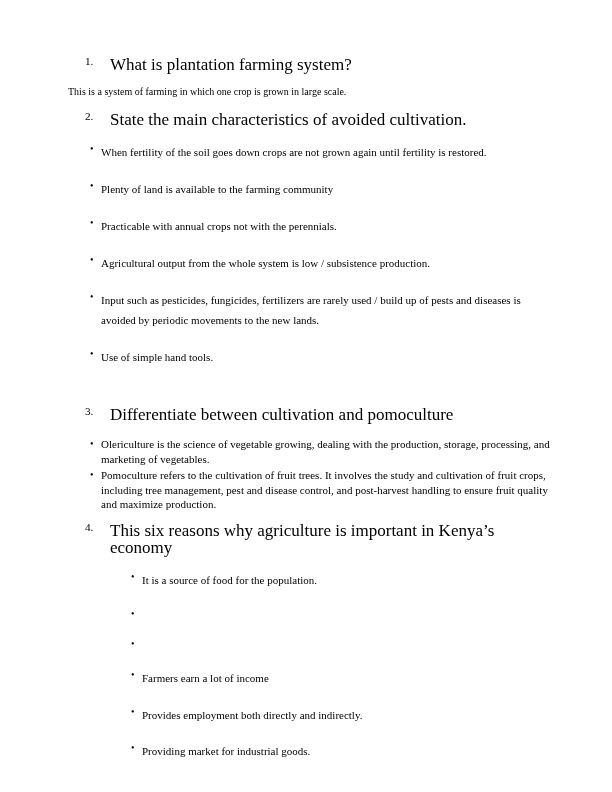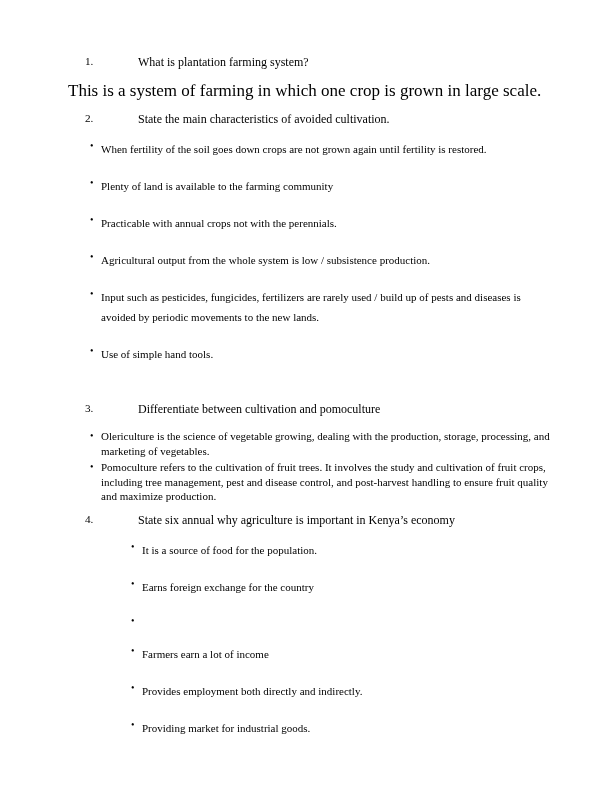--- a/index.html
+++ b/index.html
@@ -33,28 +33,27 @@
   }
   .q-num {
     width: 42px;
     flex: 0 0 42px;
     padding-left: 17px;
     box-sizing: border-box;
     font-size: 11.2px;
   }
   .q-text {
     flex: 1 1 auto;
-    font-size: 12px;
-    margin-left: 28px;
+    font-size: 17px;
   }
 
   
   .para {
     margin: 0 0 14px 0;
-    font-size: 17px;
+    font-size: 10px;
   }
 
   
   .b-row {
     display: flex;
     align-items: flex-start;
     margin: 0 0 16px 0;
   }
   .b-row.tight {
     margin-bottom: 2px;
@@ -148,31 +147,30 @@
 
     <div class="b-row tight">
       <div class="b-bullet">•</div>
       <div class="b-text compact">Pomoculture refers to the cultivation of fruit trees. It involves the study and cultivation of fruit crops, including tree management, pest and disease control, and post-harvest handling to ensure fruit quality and maximize production.</div>
     </div>
 
     <div class="spacer-sm"></div>
 
     <div class="q-row">
       <div class="q-num">4.</div>
-      <div class="q-text">State six annual why agriculture is important in Kenya’s economy</div>
+      <div class="q-text">This six reasons why agriculture is important in Kenya’s economy</div>
     </div>
 
     <div class="b-row indent">
       <div class="b-bullet">•</div>
       <div class="b-text">It is a source of food for the population.</div>
     </div>
 
     <div class="b-row indent">
       <div class="b-bullet">•</div>
-      <div class="b-text">Earns foreign exchange for the country</div>
     </div>
 
     <div class="b-row indent">
       <div class="b-bullet">•</div>
     </div>
 
     <div class="b-row indent">
       <div class="b-bullet">•</div>
       <div class="b-text">Farmers earn a lot of income</div>
     </div>

